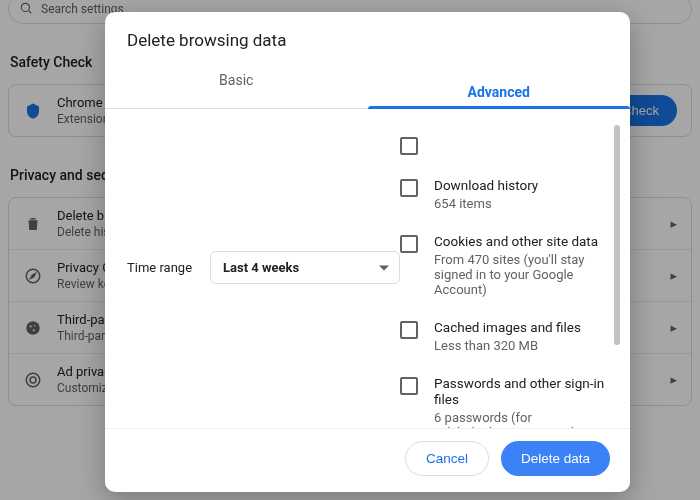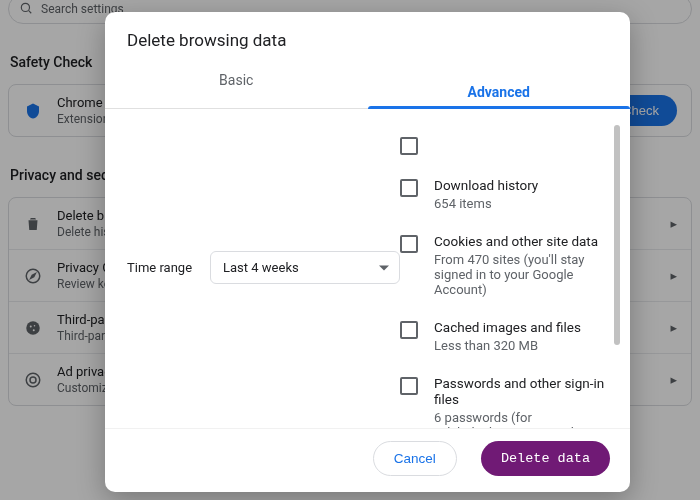--- a/index.html
+++ b/index.html
@@ -130,20 +130,21 @@
   }
   .select {
     border: 1px solid #dadce0;
     border-radius: 6px;
     padding: 8px 40px 8px 12px;
     font-size: 13px;
     color: #202124;
     position: relative;
     min-width: 190px;
     cursor: pointer;
+    font-weight: bold;
   }
   .select .caret {
     position: absolute; right: 10px; top: 50%; transform: translateY(-50%);
     width: 0; height: 0;
     border-left: 5px solid transparent;
     border-right: 5px solid transparent;
     border-top: 5px solid #5f6368;
   }
   .scroll-area {
     flex: 1;
@@ -180,40 +181,39 @@
   .scrollbar-thumb {
     position: absolute; right: 2px; top: 0;
     width: 6px; height: 220px;
     background: #c1c1c1;
     border-radius: 3px;
   }
 
   .modal-footer {
     display: flex;
     justify-content: flex-end;
-    gap: 24px;
+    gap: 12px;
     padding: 12px 20px 16px 20px;
     border-top: 1px solid #f1f1f1;
   }
   .btn {
     border-radius: 20px;
     font-size: 13.5px;
     padding: 9px 20px;
     cursor: pointer;
     border: none;
   }
   .btn-outline {
     background: #fff;
     color: #1a73e8;
     border: 1px solid #dadce0;
   }
   .btn-primary {
-    background: #701a75;
+    background: #3b82f6;
     color: #fff;
-    font-family: Liberation Mono, monospace;
   }
 </style>
 </head>
 <body>
 
 <div class="bg">
   <div class="searchbar">
     <span>
       <svg viewBox="0 0 24 24" width="14" height="14" fill="none" stroke="#5f6368" stroke-width="2">
           <circle cx="11" cy="11" r="7"></circle>

